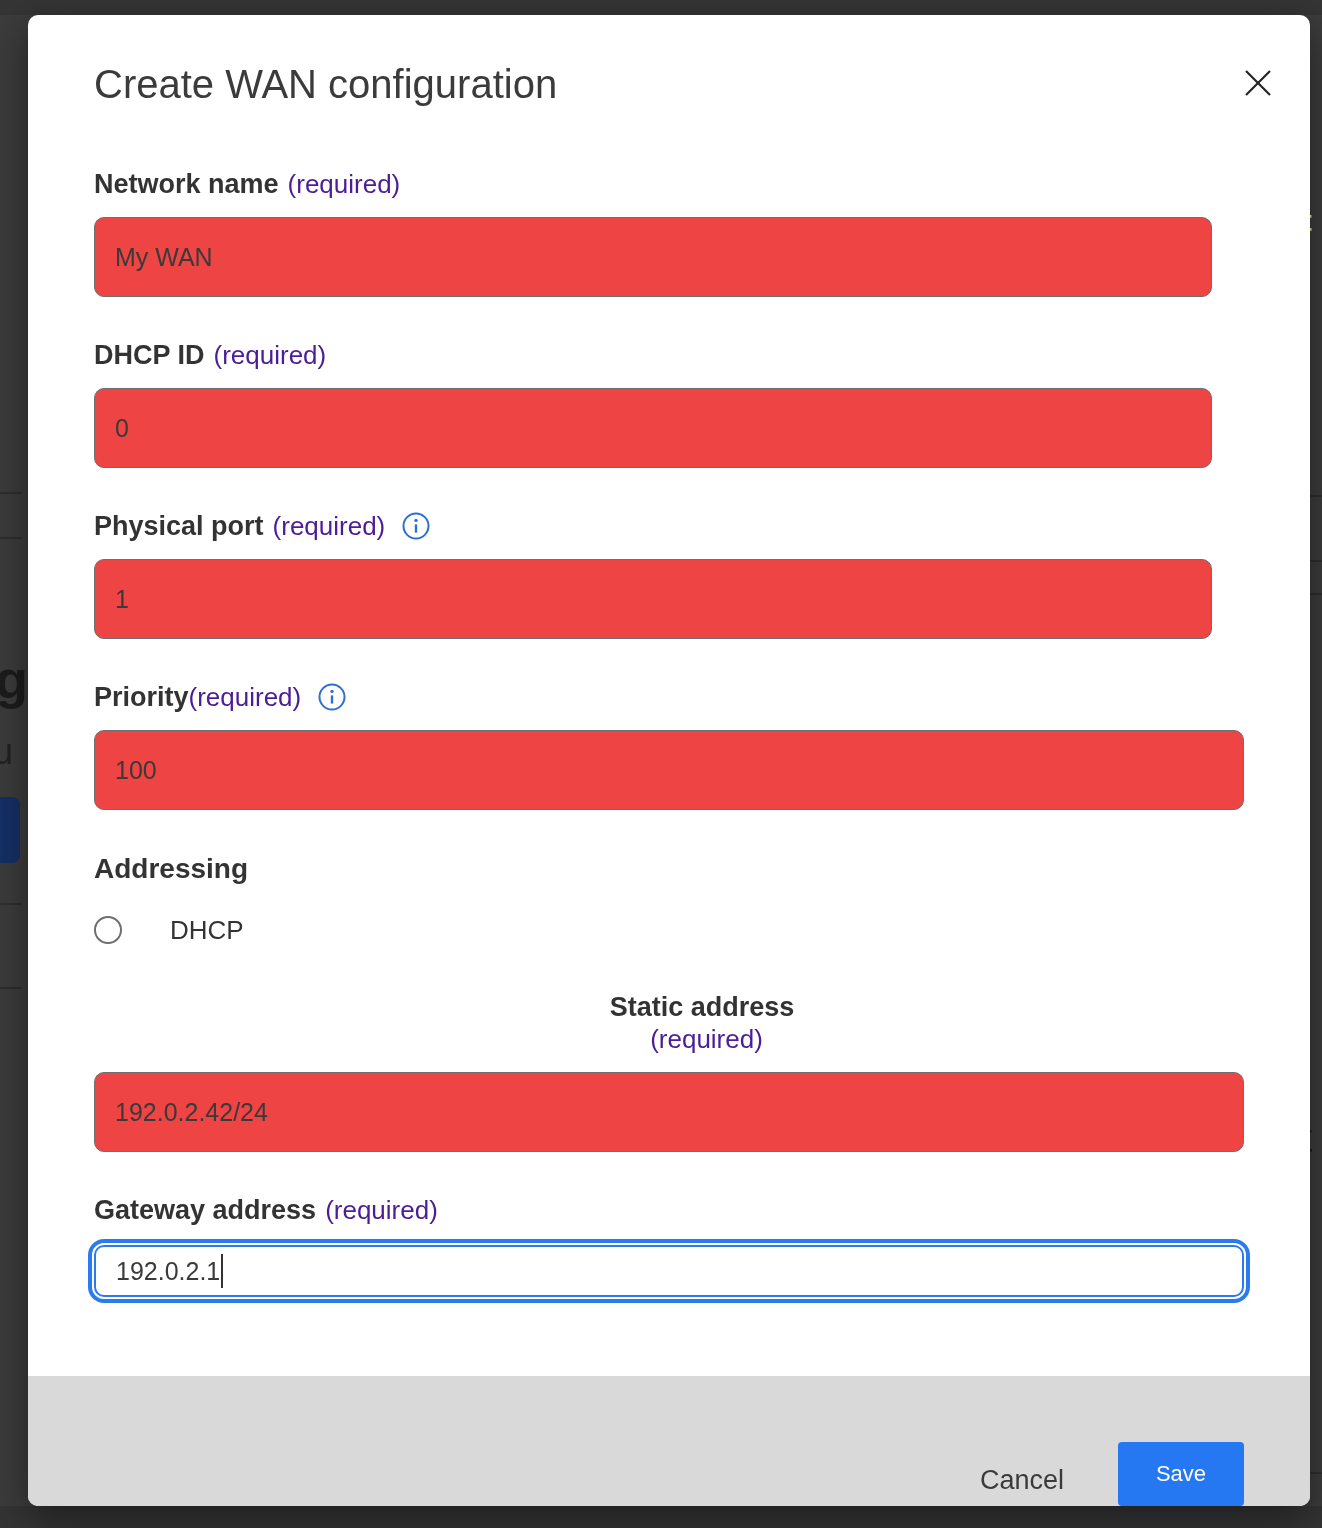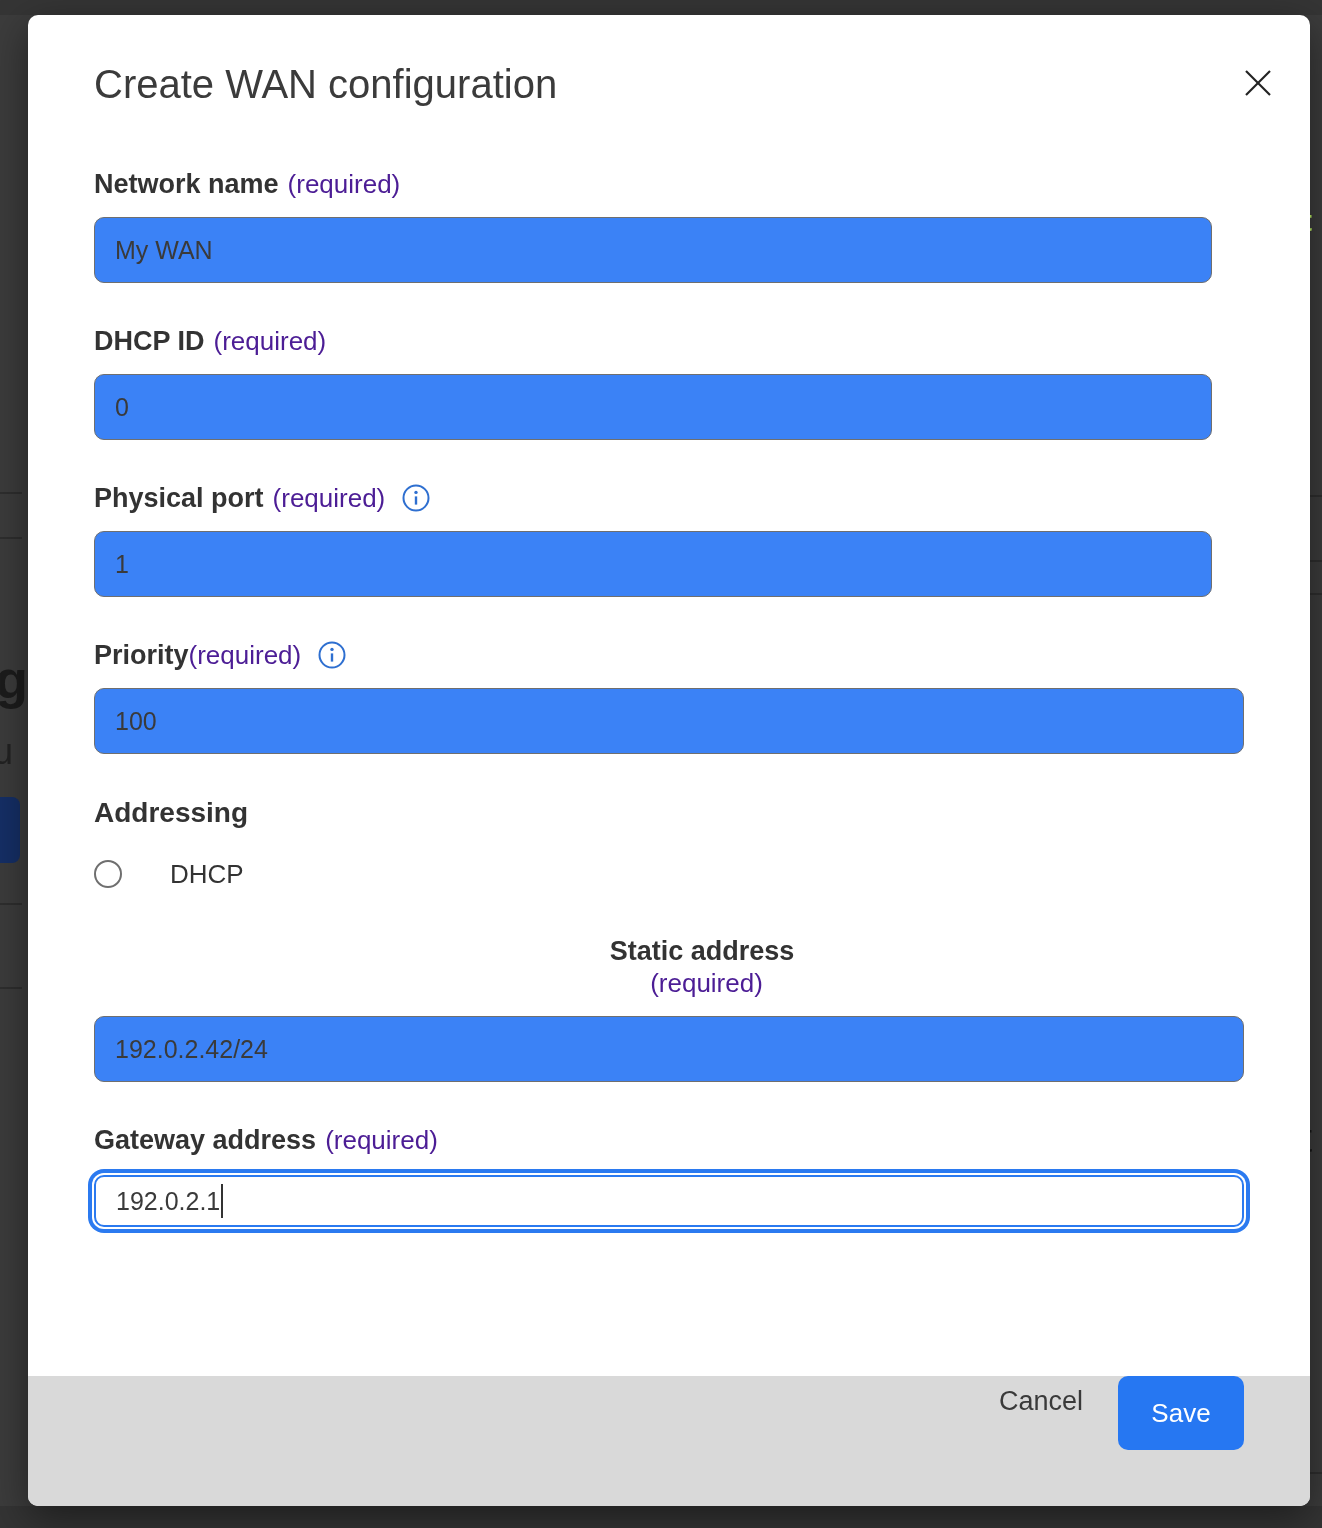--- a/index.html
+++ b/index.html
@@ -44,24 +44,24 @@
   .field-label { font-size: 27px; line-height: 32px; color: #333; display: flex; align-items: center; }
   .label-bold { font-weight: 700; }
   .label-req { font-weight: 400; font-size: 26px; color: #4c1d95; margin-left: 9px; }
   .label-req.no-space { margin-left: 0; }
   .info-icon-wrap { margin-left: 16px; display: inline-flex; cursor: pointer; }
 
   .mt-title { margin-top: 60px; }
   .mt-group { margin-top: 42px; }
 
   .text-input {
-    display: block; height: 66px; margin-top: 17px;
+    display: block; height: 80px; margin-top: 17px;
     border: 1.5px solid #6f6f6f; border-radius: 10px;
     font-family: "Liberation Sans", sans-serif;
-    font-size: 25px; color: #3a3a3a; background: #3b82f6;
+    font-size: 25px; color: #3a3a3a; background: #ef4444;
     padding: 15px 20px; outline: none;
   }
   .w-narrow { width: 1118px; }
   .w-wide { width: 1150px; }
 
   .input-focused {
     display: flex; align-items: center;
     height: 52px; width: 1150px; margin-top: 19px;
     border: 2px solid #2b7af0; border-radius: 10px;
     box-shadow: 0 0 0 2px #ffffff, 0 0 0 6px #2b7af0;
@@ -81,31 +81,31 @@
     display: inline-flex; align-items: center; justify-content: center; flex: 0 0 auto;
   }
   .radio-circle.checked { border-color: #2c2c2c; }
   .radio-dot { width: 14px; height: 14px; border-radius: 50%; background: transparent; }
   .radio-circle.checked .radio-dot { background: #2c2c2c; }
   .radio-label { font-size: 26px; color: #333; }
   .radio-label.bold { font-weight: 700; }
 
   .modal-footer {
     margin-top: auto; height: 130px; background: #d9d9d9;
-    display: flex; align-items: flex-start; justify-content: flex-end;
-    padding-right: 66px; gap: 29px;
+    display: flex; align-items: flex-end; justify-content: flex-end;
+    padding-right: 66px; gap: 48px;
   }
   .cancel-btn {
     border: none; background: transparent; font-family: "Liberation Sans", sans-serif;
     font-size: 27px; color: #3a3a3a; cursor: pointer; padding: 10px 6px;
   }
   .save-btn {
-    width: 126px; height: 74px; border: none; border-radius: 10px;
+    width: 126px; height: 64px; border: none; border-radius: 4px;
     background: #2677f2; color: #ffffff; font-family: "Liberation Sans", sans-serif;
-    font-size: 26px; cursor: pointer;
+    font-size: 22px; cursor: pointer;
   }
 </style>
 </head>
 <body>
 
 <div class="frag-topstrip"></div>
 <div class="frag-bottomstrip"></div>
 <span class="frag frag-g">g</span>
 <span class="frag frag-u">u</span>
 <div class="frag-blue"></div>

